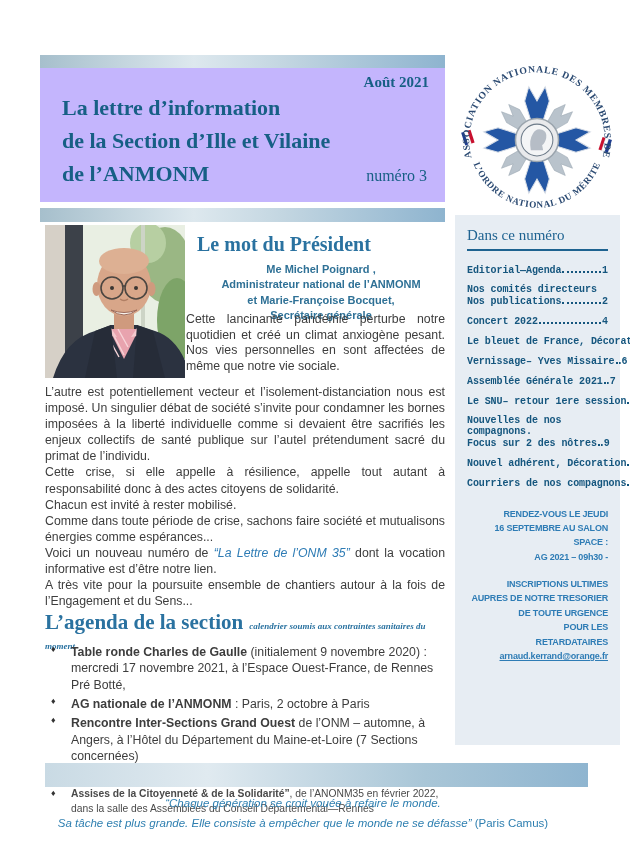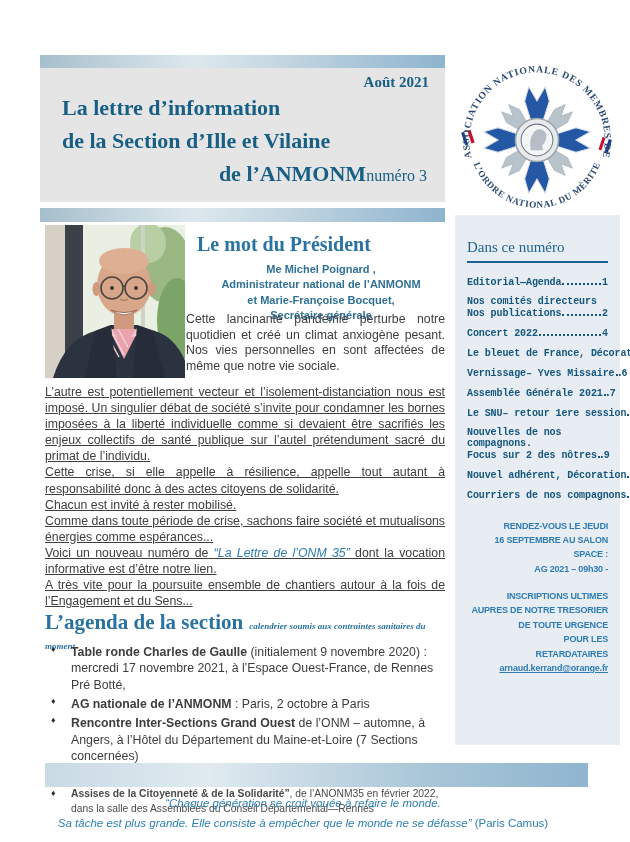--- a/index.html
+++ b/index.html
@@ -7,64 +7,64 @@
         font-family:"Liberation Sans","DejaVu Sans",sans-serif;}
 
   
   .grad-bar{position:absolute;background:linear-gradient(to right,#a6bfcc 0%,#dde8ee 38%,#c3d6e1 60%,#8eb4cf 100%);}
   .bar-top{left:40px;top:55px;width:405px;height:13px;}
   .bar-mid{left:40px;top:208px;width:405px;height:14px;}
   .bar-bottom{left:45px;top:763px;width:543px;height:24px;
         background:linear-gradient(to right,#c9dae4 0%,#e0eaf0 30%,#a9c6d7 70%,#8fb5d0 100%);}
 
   
-  .masthead{position:absolute;left:40px;top:68px;width:405px;height:134px;background:#e5e5e5;}
+  .masthead{position:absolute;left:40px;top:68px;width:405px;height:134px;background:#c4b5fd;}
   .masthead .date{padding:6px 16px 0 0;text-align:right;
         font-family:"Liberation Serif","DejaVu Serif",serif;font-weight:bold;
         font-size:15px;color:#175f85;}
   .masthead .title{padding:0 18px 0 22px;font-family:"Liberation Serif","DejaVu Serif",serif;
         font-weight:bold;font-size:22px;line-height:33px;color:#175f85;}
-  .masthead .title-row3{display:flex;justify-content:flex-end;align-items:baseline;}
+  .masthead .title-row3{display:flex;justify-content:space-between;align-items:baseline;}
   .masthead .issue{font-weight:normal;font-size:16px;color:#175f85;}
 
   
   .logo{position:absolute;left:455px;top:58px;width:164px;height:164px;}
 
   
   .photo{position:absolute;left:45px;top:225px;width:140px;height:153px;}
   .mot{position:absolute;left:197px;top:233px;width:248px;}
   .mot h2{margin:0;font-family:"Liberation Serif","DejaVu Serif",serif;font-weight:bold;
         font-size:20px;color:#2a72a0;}
   .byline{margin-top:6px;font-family:Liberation Sans, sans-serif;font-weight:bold;
         font-size:11px;line-height:1.4;color:#2f7196;text-align:center;}
   .intro{position:absolute;left:186px;top:312px;width:259px;font-size:12.3px;line-height:1.28;
         color:#3d3d3d;text-align:justify;}
 
   .body-text{position:absolute;left:45px;top:384px;width:400px;font-size:12.3px;line-height:1.31;
-        color:#3d3d3d;text-align:justify;text-decoration:underline;}
+        color:#3d3d3d;text-align:justify;}
   .body-text p{margin:0;}
   .em-blue{color:#2e7cb5;font-style:italic;}
 
   
   .agenda-head{position:absolute;left:45px;top:610px;width:402px;}
   .agenda-head h2{display:inline;margin:0;font-family:"Liberation Serif","DejaVu Serif",serif;
         font-weight:bold;font-size:21px;color:#2a72a0;}
   .agenda-note{font-family:"Liberation Serif","DejaVu Serif",serif;font-style:italic;font-weight:bold;
         font-size:9px;color:#2a72a0;margin-left:6px;}
   .agenda-list{position:absolute;left:45px;top:644px;width:402px;}
   .agenda-item{position:relative;padding-left:26px;font-size:12.3px;line-height:1.33;
         color:#3d3d3d;margin-bottom:3px;}
   .agenda-item .bullet{position:absolute;left:6px;top:0;font-size:9px;color:#333;}
   .agenda-item .lead{font-weight:bold;}
   .agenda-item.small{font-size:10.3px;line-height:1.45;color:#4a4a4a;}
 
   
   .sidebar{position:absolute;left:455px;top:215px;width:165px;height:530px;background:#e7edf3;
         box-sizing:border-box;padding:12px 12px;}
-  .side-head{margin-top:12px;font-family:"Liberation Serif","DejaVu Serif",serif;
+  .side-head{font-family:"Liberation Serif","DejaVu Serif",serif;
         font-size:15px;color:#1f6391;padding-bottom:5px;border-bottom:2px solid #1e6390;}
   .toc{margin-top:13px;}
   .toc-item{margin-bottom:8.5px;font-family:Liberation Mono, monospace;
         font-weight:bold;font-size:10px;letter-spacing:-0.1px;color:#15567e;}
   .toc-pre:empty{display:none;}
   .toc-line{display:flex;align-items:baseline;}
   .toc-label{white-space:nowrap;}
   .toc-dots{flex:1;min-width:5px;border-bottom:2px dotted #15567e;margin:0 1px;height:0.65em;}
   .lastmin{margin-top:22px;}
   .rdv{margin-top:18px;text-align:right;font-weight:bold;font-size:9px;letter-spacing:-0.2px;

